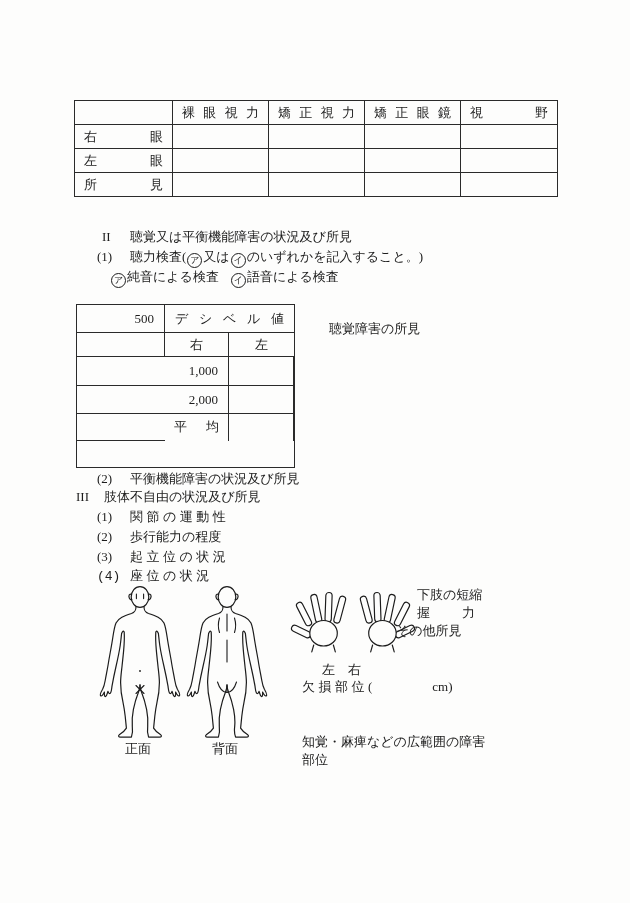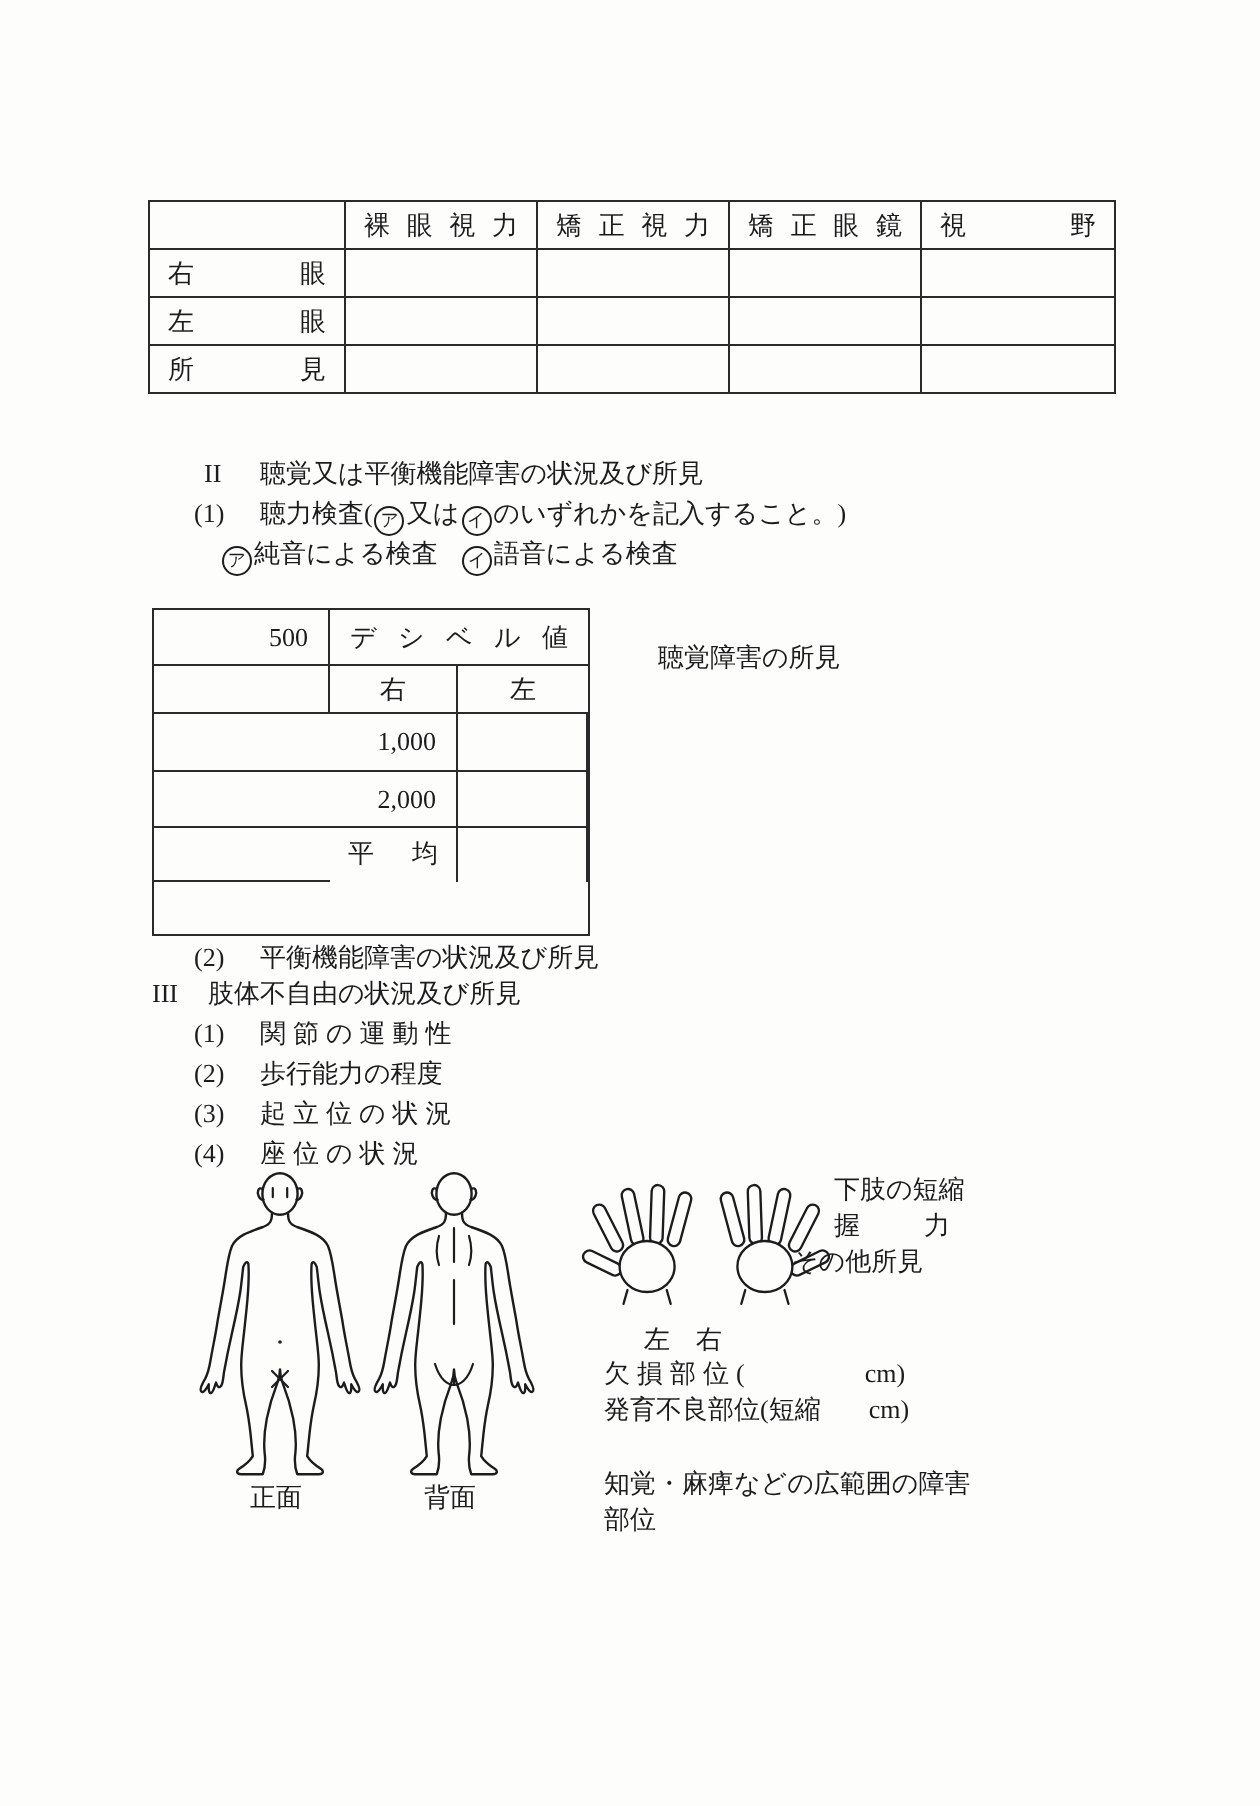--- a/index.html
+++ b/index.html
@@ -129,21 +129,21 @@
 
   <div class="t" style="left:97px;top:509px;">
     <span class="itemno">(1)</span><span class="ls">関節の運動性</span>
   </div>
   <div class="t" style="left:97px;top:529px;">
     <span class="itemno">(2)</span><span>歩行能力の程度</span>
   </div>
   <div class="t" style="left:97px;top:549px;">
     <span class="itemno">(3)</span><span class="ls">起立位の状況</span>
   </div>
-  <div class="t" style="left:97px;top:569px;">
+  <div class="t" style="left:97px;top:569px;font-family:Liberation Mono, monospace;">
     <span class="itemno">(4)</span><span class="ls">座位の状況</span>
   </div>
 
   <svg width="0" height="0" style="position:absolute" aria-hidden="true">
     <defs>
       <g id="half-body" fill="none" stroke="#1c1c1c" stroke-width="1.2" stroke-linecap="round" stroke-linejoin="round">
         <path d="M42,21.5 C42,25 41.5,27 37.5,28.5 C30,31 24.5,33 22,38 C20.5,41.5 19.7,46.5 18.8,52.5 C17.8,59.5 16.2,67.5 14.8,75.5 C13.8,82.5 12.2,89.5 11.2,95.5 C10.6,99 9.8,102 8.6,104.3 C6.6,107.7 5.8,110.3 6.8,110.9 C7.8,111.4 9.2,109.5 10.4,107.1 C10.2,110.1 10.6,111.9 11.6,111.5 C12.6,111.1 13.2,108.7 14,106.3 C14.6,108.3 15.6,109.3 16.6,107.9 C17.5,106.6 17.6,103.9 18,101.1 C19,95.5 20.4,88.5 22,81.5 C23.6,74.5 25.2,67.1 26.2,60.5 C26.8,56.3 27.2,51.9 27.6,48.5 C28.4,46.3 29.6,45.1 30.2,47.1 C30.6,53.1 30.2,59.1 29.7,64.9 C29.2,70.5 28.6,75.9 28.1,80.5 C27.4,86.9 26.6,92.5 26.6,97.5 C26.6,104.5 27.6,111.5 29.1,117.9 C30.1,122.5 30.7,127.1 31.2,131.3 C31.7,135.9 32.1,140.1 32.4,143.1 C30.9,145.7 28,147.9 25.6,149.4 C23.9,150.6 24.4,152.1 26.6,152.1 L37.4,152.1 C38.6,148.9 38.8,145.1 38.3,141.3 C37.8,136.1 38.3,130.1 39.4,124.3 C40.8,117.3 42.8,111.3 44.6,106.7 C45.6,104.1 46,102.1 46,99.9"></path>
       </g>
       <g id="body-common" fill="none" stroke="#1c1c1c" stroke-width="1.2" stroke-linecap="round" stroke-linejoin="round">
         <use href="#half-body"></use>
@@ -197,19 +197,16 @@
   <div class="ann t" style="left:417px;top:586px;">下肢の短縮</div>
   <div class="ann t grip" style="left:417px;top:604px;">握 力</div>
   <div class="ann t" style="left:396px;top:622px;">その他所見</div>
 
   <div class="ann t" style="left:322px;top:661px;">左　右</div>
 
   <div class="ann t" style="left:302px;top:678px;">
     <span class="ls">欠損部位</span><span>(</span><span class="sp" style="width:60px;"></span><span>cm)</span>
   </div>
 
-  <div class="ann t" style="left:302px;top:696px;">
-    <span>発育不良部位</span><span>(短縮</span><span class="sp" style="width:24px;"></span><span>cm)</span>
-  </div>
 
   <div class="ann t sensory" style="left:302px;top:713px;">知覚・麻痺などの広範囲の障害部位</div>
 
 </div>
 
 </body></html>

